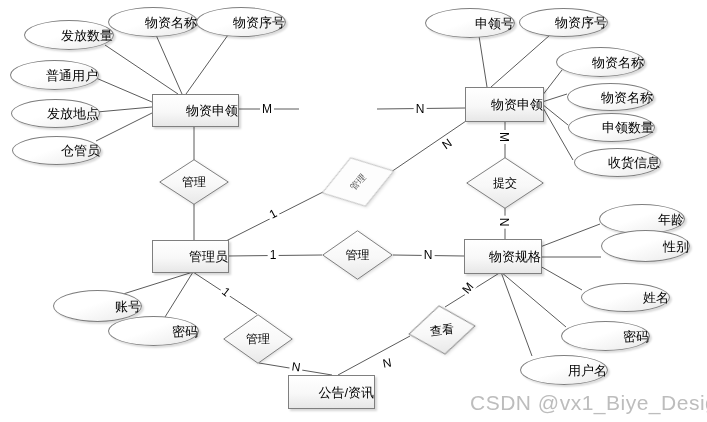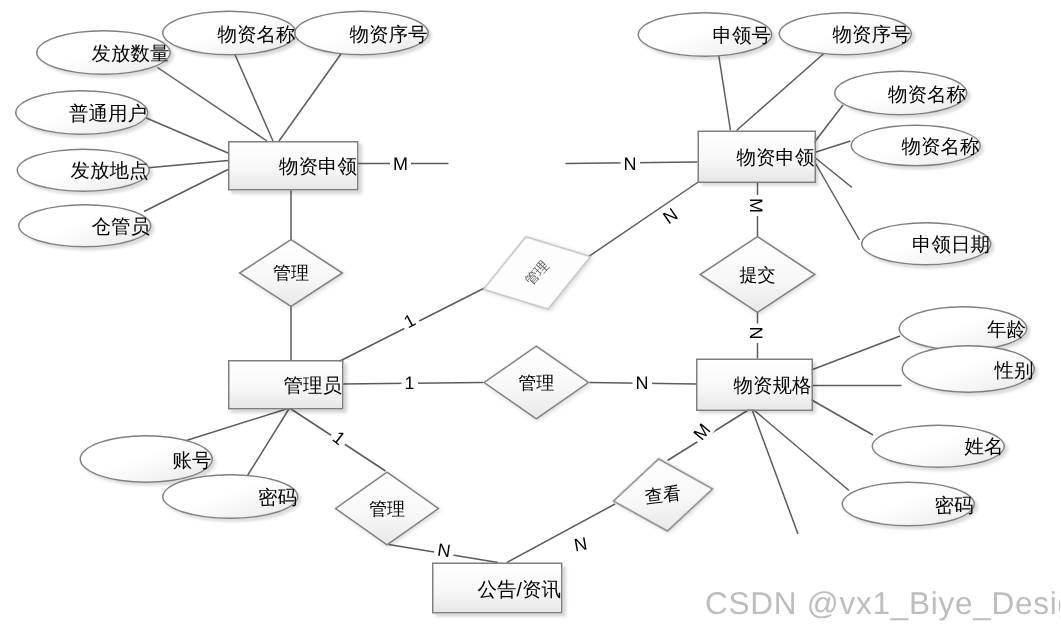--- a/index.html
+++ b/index.html
@@ -106,40 +106,46 @@
     </div>
   <div class="node attr" style="left:519px;top:8px;width:87px;height:27px">
       <span>物资序号</span>
     </div>
   <div class="node attr" style="left:556px;top:47px;width:87px;height:28px">
       <span>物资名称</span>
     </div>
   <div class="node attr" style="left:567px;top:83px;width:85px;height:26px">
       <span>物资名称</span>
     </div>
+  <div class="node attr" style="left:568px;top:113px;width:85px;height:27px">
+      <span>申领数量</span>
+    </div>
   <div class="node attr" style="left:574px;top:148px;width:85px;height:27px">
-      <span>申领日期</span>
+      <span>收货信息</span>
     </div>
   <div class="node attr" style="left:53px;top:290px;width:87px;height:30px">
       <span>账号</span>
     </div>
   <div class="node attr" style="left:108px;top:316px;width:89px;height:28px">
       <span>密码</span>
     </div>
   <div class="node attr" style="left:599px;top:204px;width:84px;height:28px">
       <span>年龄</span>
     </div>
   <div class="node attr" style="left:601px;top:230px;width:87px;height:30px">
       <span>性别</span>
     </div>
   <div class="node attr" style="left:581px;top:283px;width:87px;height:27px">
       <span>姓名</span>
     </div>
   <div class="node attr" style="left:561px;top:321px;width:87px;height:28px">
       <span>密码</span>
+    </div>
+  <div class="node attr" style="left:520px;top:355px;width:86px;height:28px">
+      <span>用户名</span>
     </div>
 
   <div class="node entity" style="left:152px;top:94px;width:85px;height:31px">
       <span>物资申领</span>
     </div>
   <div class="node entity" style="left:465px;top:87px;width:77px;height:33px">
       <span>物资申领</span>
     </div>
   <div class="node entity" style="left:152px;top:240px;width:75px;height:31px">
       <span>管理员</span>

